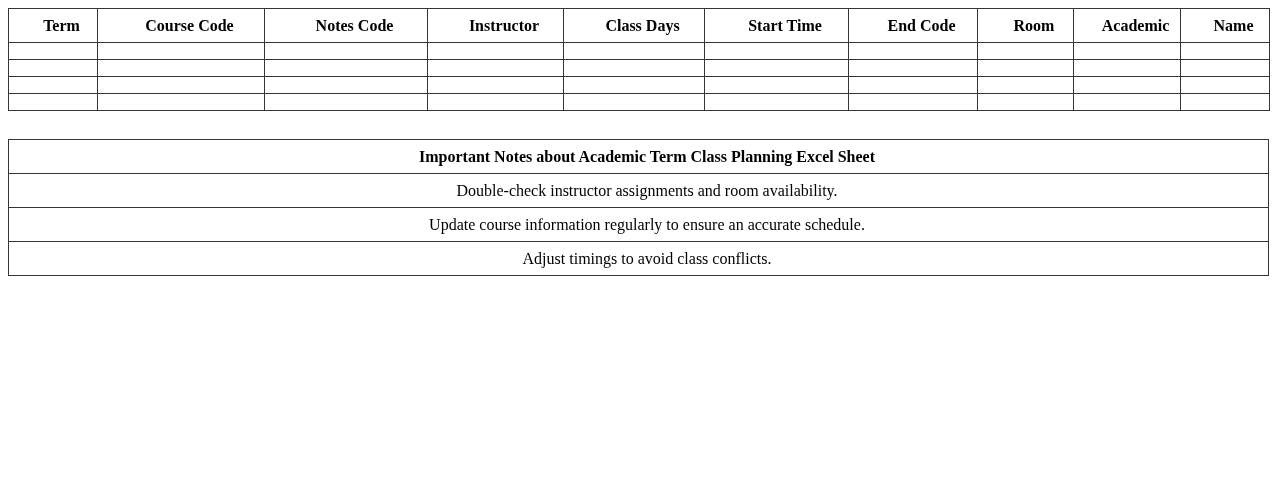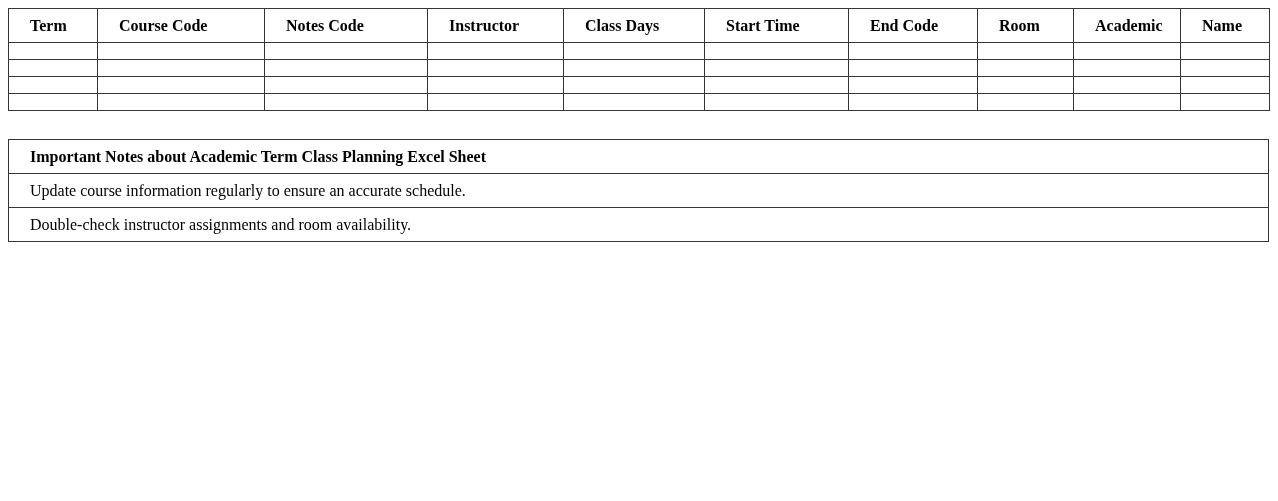--- a/index.html
+++ b/index.html
@@ -23,21 +23,21 @@
   table {
     border-collapse: collapse;
     table-layout: fixed;
     width: 1261px;
   }
   th, td {
     border: 1px solid #363636;
     padding: 0 4px 0 21px;
     vertical-align: middle;
     font-size: 16px;
-    text-align: left;
+    text-align: center;
     overflow: hidden;
     white-space: nowrap;
   }
   
   #schedule-table th {
     height: 33px;
     font-weight: bold;
   }
   #schedule-table td.empty-cell {
     height: 16px;
@@ -136,21 +136,24 @@
         </tr>
       </tbody>
   </table>
 
   <table id="notes-table">
     <tbody>
       <tr>
         <td class="title-cell">Important Notes about Academic Term Class Planning Excel Sheet</td>
       </tr>
     <tr>
+          <td>Double-check instructor assignments and room availability.</td>
+        </tr>
+        <tr>
           <td>Update course information regularly to ensure an accurate schedule.</td>
         </tr>
         <tr>
-          <td>Double-check instructor assignments and room availability.</td>
+          <td>Adjust timings to avoid class conflicts.</td>
         </tr>
       </tbody>
   </table>
 
 </div>
 
 </body></html>

